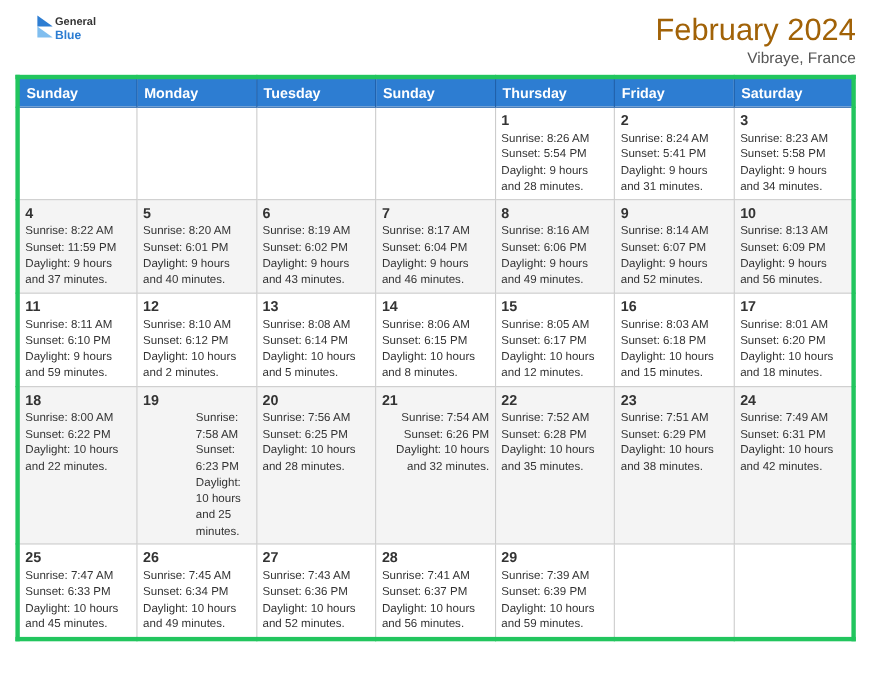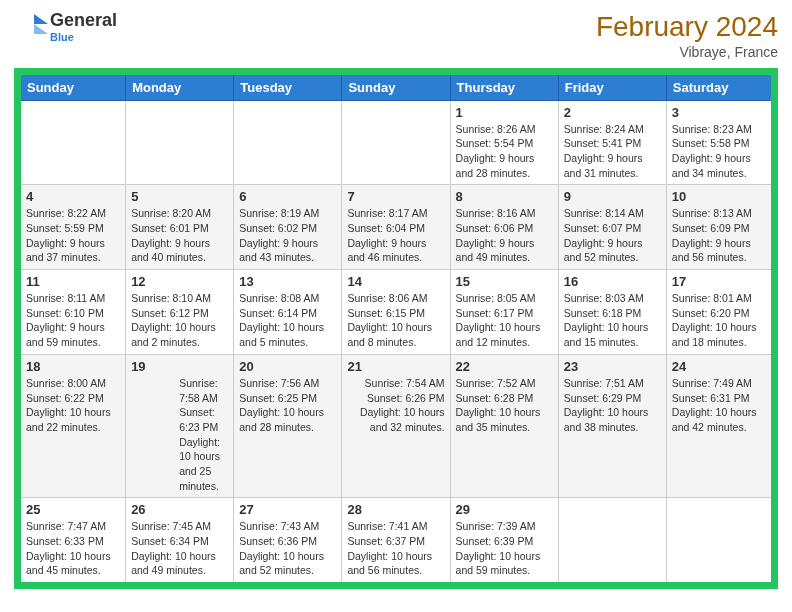--- a/index.html
+++ b/index.html
@@ -36,21 +36,21 @@
       font-weight: normal;
       line-height: 1.2;
     }
     .location {
       font-size: 14px;
       color: #555;
     }
     .calendar {
       width: 100%;
       border-collapse: collapse;
-      border: 7px solid #22c55e;
+      border: 4px solid #22c55e;
     }
     .calendar th {
       background-color: #2d7dd2;
       color: #fff;
       text-align: left;
       padding: 5px 6px;
       font-size: 13px;
       font-weight: bold;
       border: 1px solid #2060aa;
     }
@@ -94,21 +94,21 @@
 
 <div class="page">
   <div class="header">
     <div class="logo">
   <div style="display:flex;align-items:center;gap:2px">
     <svg width="34" height="34" viewBox="0 0 34 34">
       <polygon points="20,4 34,14 20,14" fill="#2d7dd2"></polygon>
       <polygon points="20,14 34,24 20,24" fill="#4aa3e8" opacity="0.7"></polygon>
     </svg>
     <div>
-      <div style="font-size:18px;font-weight:bold;color:#333;line-height:1.1">General</div>
+      <div style="font-size:10px;font-weight:bold;color:#333;line-height:1.1">General</div>
       <div style="font-size:11px;font-weight:bold;color:#2d7dd2;line-height:1.1">Blue</div>
     </div>
   </div>
 </div>
     <div class="header-right">
       <div class="month-year">February 2024</div>
       <div class="location">Vibraye, France</div>
     </div>
   </div>
 
@@ -146,21 +146,21 @@
             <span class="day-num">3</span>
             <div class="day-info" style="white-space: pre-line;">Sunrise: 8:23 AM
 Sunset: 5:58 PM
 Daylight: 9 hours and 34 minutes.</div>
           </td>
         </tr>
         <tr>
           <td>
             <span class="day-num">4</span>
             <div class="day-info" style="white-space: pre-line;">Sunrise: 8:22 AM
-Sunset: 5:59 PM
+Sunset: 11:59 PM
 Daylight: 9 hours and 37 minutes.</div>
           </td>
           <td>
             <span class="day-num">5</span>
             <div class="day-info" style="white-space: pre-line;">Sunrise: 8:20 AM
 Sunset: 6:01 PM
 Daylight: 9 hours and 40 minutes.</div>
           </td>
           <td>
             <span class="day-num">6</span>

